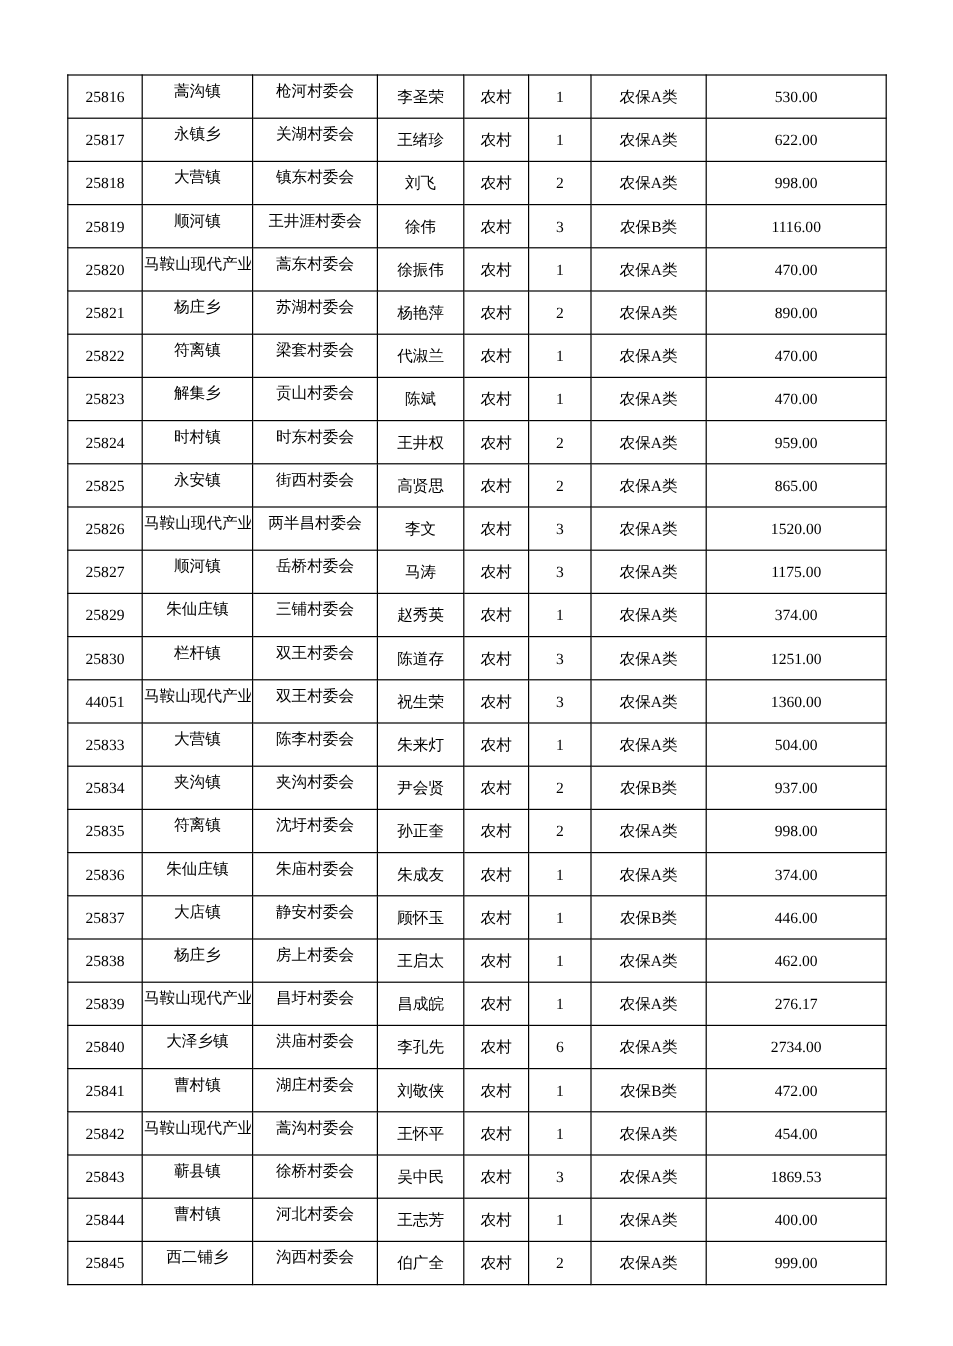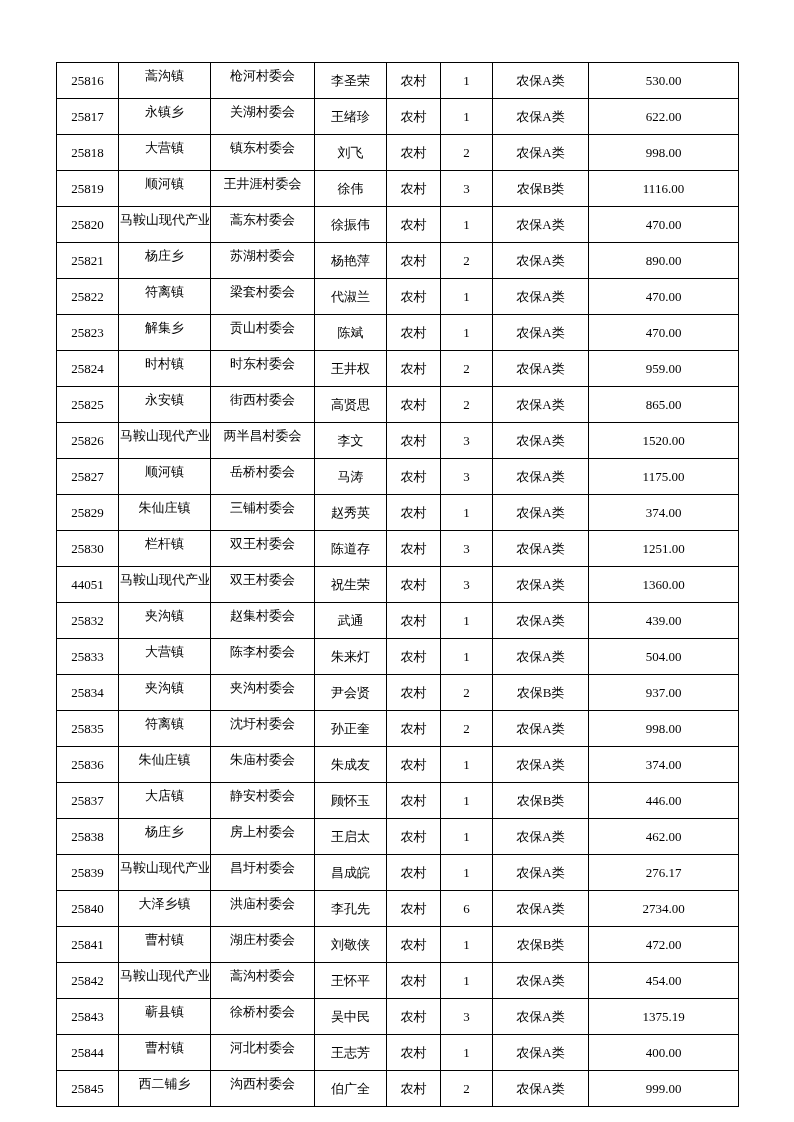--- a/index.html
+++ b/index.html
@@ -223,30 +223,20 @@
           <td class="cell-id">44051</td>
           <td class="cell-town"><span class="clip">马鞍山现代产业</span></td>
           <td class="cell-village"><span class="clip">双王村委会</span></td>
           <td class="cell-name">祝生荣</td>
           <td class="cell-type">农村</td>
           <td class="cell-count">3</td>
           <td class="cell-category">农保A类</td>
           <td class="cell-amount">1360.00</td>
         </tr>
         <tr>
-          <td class="cell-id">25832</td>
-          <td class="cell-town"><span class="clip">夹沟镇</span></td>
-          <td class="cell-village"><span class="clip">赵集村委会</span></td>
-          <td class="cell-name">武通</td>
-          <td class="cell-type">农村</td>
-          <td class="cell-count">1</td>
-          <td class="cell-category">农保A类</td>
-          <td class="cell-amount">439.00</td>
-        </tr>
-        <tr>
           <td class="cell-id">25833</td>
           <td class="cell-town"><span class="clip">大营镇</span></td>
           <td class="cell-village"><span class="clip">陈李村委会</span></td>
           <td class="cell-name">朱来灯</td>
           <td class="cell-type">农村</td>
           <td class="cell-count">1</td>
           <td class="cell-category">农保A类</td>
           <td class="cell-amount">504.00</td>
         </tr>
         <tr>
@@ -340,21 +330,21 @@
           <td class="cell-amount">454.00</td>
         </tr>
         <tr>
           <td class="cell-id">25843</td>
           <td class="cell-town"><span class="clip">蕲县镇</span></td>
           <td class="cell-village"><span class="clip">徐桥村委会</span></td>
           <td class="cell-name">吴中民</td>
           <td class="cell-type">农村</td>
           <td class="cell-count">3</td>
           <td class="cell-category">农保A类</td>
-          <td class="cell-amount">1375.19</td>
+          <td class="cell-amount">1869.53</td>
         </tr>
         <tr>
           <td class="cell-id">25844</td>
           <td class="cell-town"><span class="clip">曹村镇</span></td>
           <td class="cell-village"><span class="clip">河北村委会</span></td>
           <td class="cell-name">王志芳</td>
           <td class="cell-type">农村</td>
           <td class="cell-count">1</td>
           <td class="cell-category">农保A类</td>
           <td class="cell-amount">400.00</td>

